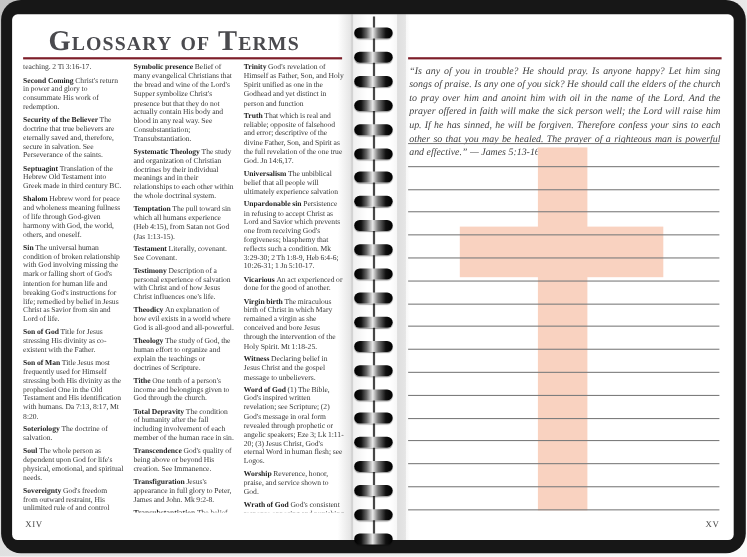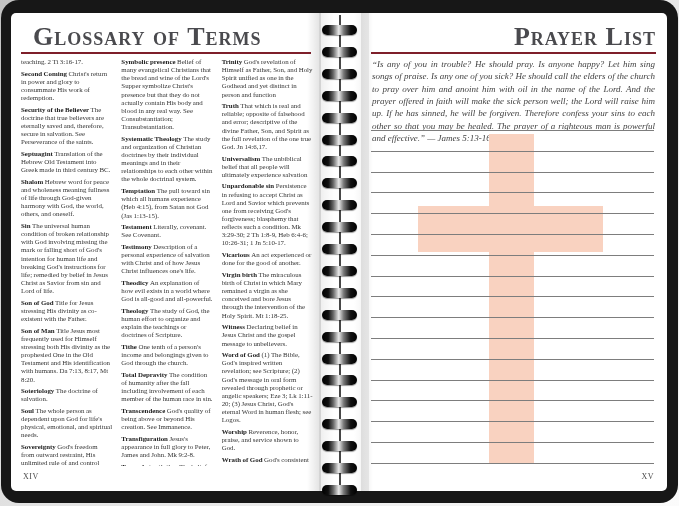--- a/index.html
+++ b/index.html
@@ -25,21 +25,21 @@
   }
   .right-page::before {
     content:""; position:absolute; left:0; top:0; bottom:0; width:12px;
     background:linear-gradient(to left, rgba(0,0,0,0), rgba(0,0,0,0.10));
   }
   .page-title {
     position:absolute; margin:0; font-family:"Liberation Serif", serif;
     font-variant:small-caps; font-weight:600; font-size:26px; line-height:1;
     color:var(--title-gray,#4a4a4e); letter-spacing:1px; white-space:nowrap;
   }
-  .left-page .page-title  { left:22px; top:11px; }
+  .left-page .page-title  { left:33px; top:11px; }
   .right-page .page-title { right:11px; top:11px; text-align:right; }
   .title-rule {
     position:absolute; height:2px; background:var(--rule-red,#7e1f2a); top:39px;
   }
   .left-page .title-rule  { left:10px; width:290px; }
   .right-page .title-rule { left:10px; right:11px; }
   .glossary {
     position:absolute; left:10px; top:45px; width:292px; height:408px;
     display:flex; gap:9px; overflow:hidden;
   }
@@ -155,21 +155,20 @@
         <div class="ring" style="top: 340.5px;"></div>
         <div class="ring" style="top: 362.4px;"></div>
         <div class="ring" style="top: 384.3px;"></div>
         <div class="ring" style="top: 406.2px;"></div>
         <div class="ring" style="top: 428.1px;"></div>
         <div class="ring" style="top: 450px;"></div>
         <div class="ring" style="top: 471.9px;"></div>
       </div>
 
     <div class="page right-page">
-      <h1 class="page-title">Prayer List</h1>
       <div class="title-rule"></div>
       <p class="quote"><span>“Is any of you in trouble? He should pray. Is anyone happy? Let him sing songs of praise. Is any one of you sick? He should call the elders of the church to pray over him and anoint him with oil in the name of the Lord. And the prayer offered in faith will make the sick person well; the Lord will raise him up. If he has sinned, he will be forgiven. Therefore confess your sins to each other so that you may be healed. The prayer of a righteous man is powerful and effective.”</span> <span>— James 5:13-16</span></p>
       <div class="cross-v"></div>
       <div class="cross-h"></div>
       <div class="rlines">
           <div class="rline" style="top: 0px;"></div>
           <div class="rline" style="top: 20.8px;"></div>
           <div class="rline" style="top: 41.6px;"></div>
           <div class="rline" style="top: 62.4px;"></div>
           <div class="rline" style="top: 83.2px;"></div>

